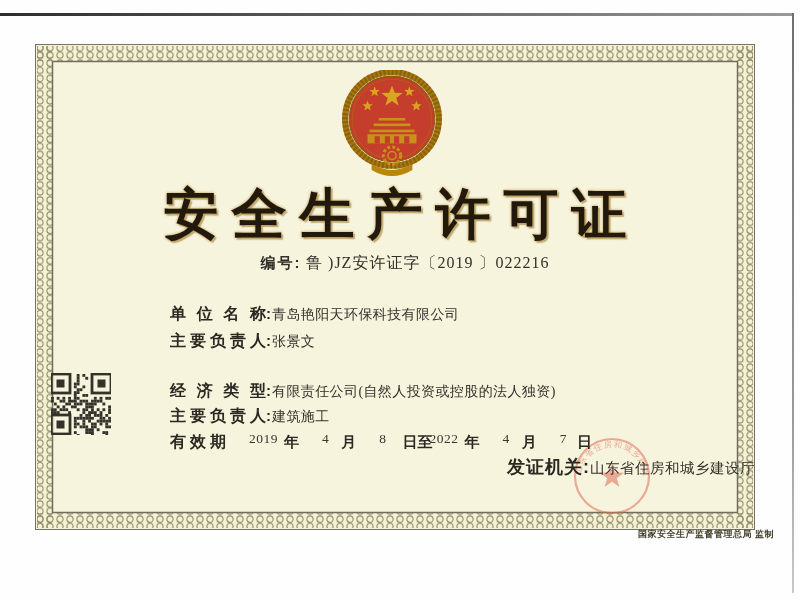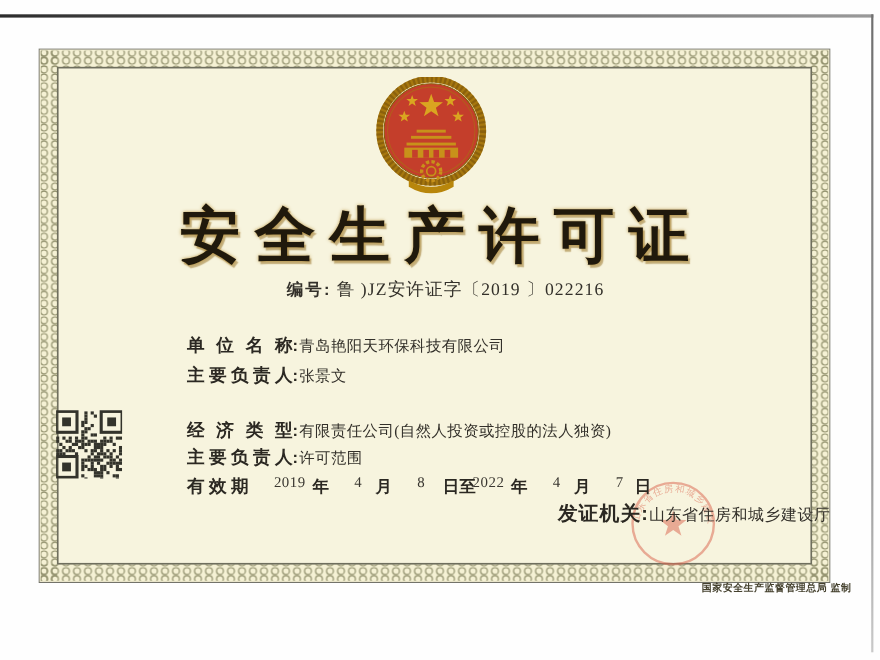--- a/index.html
+++ b/index.html
@@ -106,21 +106,21 @@
     <div class="frow" style="top:260px">
       <span class="flabel">单位名称</span><span class="fcolon">:</span><span class="fvalue">青岛艳阳天环保科技有限公司</span>
     </div>
     <div class="frow" style="top:287px">
       <span class="flabel">主要负责人</span><span class="fcolon">:</span><span class="fvalue">张景文</span>
     </div>
     <div class="frow" style="top:337px">
       <span class="flabel">经济类型</span><span class="fcolon">:</span><span class="fvalue">有限责任公司(自然人投资或控股的法人独资)</span>
     </div>
     <div class="frow" style="top:362px">
-      <span class="flabel">主要负责人</span><span class="fcolon">:</span><span class="fvalue">许可范围</span>
+      <span class="flabel">主要负责人</span><span class="fcolon">:</span><span class="fvalue">建筑施工</span>
     </div>
 
     <div class="frow" style="top:388px">
       <span class="vlabel">有效期</span><span class="dnum mr6">2019</span><span class="dword">年</span><span class="dnum mr12">4</span><span class="dword">月</span><span class="dnum mr16">8</span><span class="dword">日至</span><span class="dnum ovl mr6">2022</span><span class="dword">年</span><span class="dnum mr12">4</span><span class="dword">月</span><span class="dnum mr10">7</span><span class="dword">日</span>
     </div>
 
     <svg class="seal" width="90" height="90" viewBox="0 0 90 90">
       <defs>
           <path id="sealArc" d="M 13,48 A 32,32 0 1 1 77,48" fill="none"></path>
         </defs>

